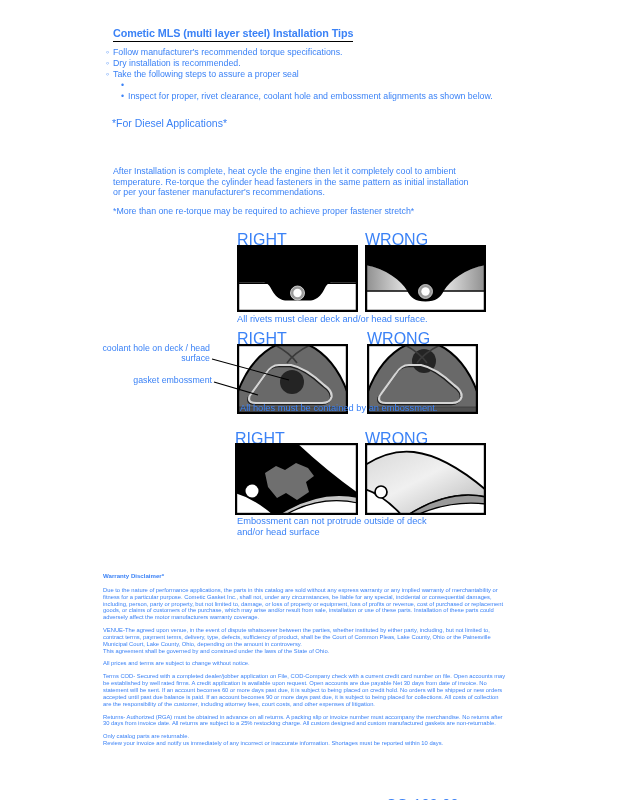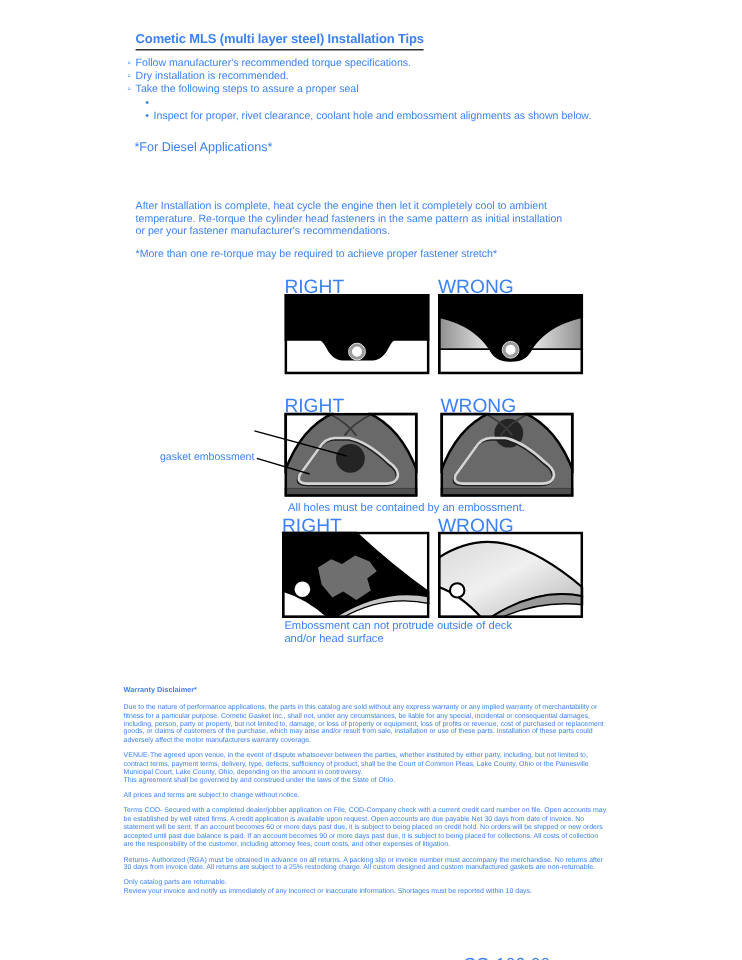--- a/index.html
+++ b/index.html
@@ -96,24 +96,27 @@
       <path d="M120,20 C99,24 85,36 79,45.5 L120,45.5 Z" fill="url(#gwR)"></path>
       <path d="M0,0 H121 V20 C99,24 85,36 79,45.5 C75,53 71,56.5 60.5,56.5 C50,56.5 46,53 42,45.5 C36,36 22,24 0,20 Z" fill="#000000"></path>
       <path d="M0,46 H121" stroke="#000000" stroke-width="1.4"></path>
       <g>
         <circle cx="60.5" cy="46.5" r="7" fill="#9b9b9b" stroke="#dddddd" stroke-width="0.8"></circle>
         <circle cx="60.5" cy="46.5" r="4.2" fill="#ffffff"></circle>
       </g>
       <rect x="1.1" y="1.1" width="118.8" height="64.8" fill="none" stroke="#000000" stroke-width="2.3"></rect>
     </svg>
   </div>
+  <div class="abs caption" style="left:237px;top:314px">All rivets must clear deck and/or head surface.</div>
 
   <div class="abs figlabel" style="left:237px;top:330px;width:111px">RIGHT</div>
   <div class="abs figlabel" style="left:367px;top:330px;width:111px">WRONG</div>
 
+  <div class="abs ann" style="left:90px;top:344px;width:120px">coolant hole on
+deck / head surface</div>
   <div class="abs ann" style="left:90px;top:376px;width:122px">gasket embossment</div>
 
   <div class="abs figbox" style="left:237px;top:344px">
     <svg width="111" height="70" viewBox="0 0 111 70">
       <rect x="0" y="0" width="111" height="70" fill="#696969"></rect>
       <rect x="0" y="63" width="111" height="7" fill="#4f4f4f"></rect>
       <path d="M0,63 H111" stroke="#3a3a3a" stroke-width="0.8"></path>
       <path d="M0,0 H41 Q13,13 0,50 Z" fill="#ffffff" stroke="#000000" stroke-width="2"></path>
       <path d="M111,0 H70 Q98,13 111,50 Z" fill="#ffffff" stroke="#000000" stroke-width="2"></path>
       <path d="M38,1 Q53,9 60,19" fill="none" stroke="#3a3a3a" stroke-width="1.6"></path>
@@ -136,21 +139,21 @@
       <circle cx="57" cy="17" r="12" fill="#242424"></circle>
       <path d="M38,1 Q53,9 60,19" fill="none" stroke="#3a3a3a" stroke-width="1.6"></path>
       <path d="M73,1 Q57,9 50,19" fill="none" stroke="#3a3a3a" stroke-width="1.6"></path>
       <g>
         <path d="M12,55 Q12,59 19,59 L85,59 Q93,59 94.5,53 Q95.5,47 87,41 Q69,24 54,21 L42,21 Q34,21 28.5,30 L14,50 Q12,52 12,55 Z" fill="none" stroke="#1f1f1f" stroke-width="2.2" transform="translate(-0.8,1.1)"></path>
         <path d="M12,55 Q12,59 19,59 L85,59 Q93,59 94.5,53 Q95.5,47 87,41 Q69,24 54,21 L42,21 Q34,21 28.5,30 L14,50 Q12,52 12,55 Z" fill="none" stroke="#d4d4d4" stroke-width="2.2"></path>
       </g>
       <rect x="1.1" y="1.1" width="108.8" height="67.8" fill="none" stroke="#000000" stroke-width="2.2"></rect>
     </svg>
   </div>
-  <div class="abs caption" style="left:240px;top:418px">All holes must be contained by an embossment.</div>
+  <div class="abs caption" style="left:240px;top:403px">All holes must be contained by an embossment.</div>
 
   <div class="abs figlabel" style="left:235px;top:430px;width:123px">RIGHT</div>
   <div class="abs figlabel" style="left:365px;top:430px;width:121px">WRONG</div>
 
   <div class="abs figbox" style="left:235px;top:443px">
     <svg width="123" height="72" viewBox="0 0 123 72">
       <rect x="0" y="0" width="123" height="72" fill="#ffffff"></rect>
       <path d="M0,0 L62,0 Q92,28 123,50 L123,60 Q85,52 50,72 L38,72 Q20,56 0,50 Z" fill="#000000"></path>
       <path d="M44.5,72 Q84,47 123,55 L123,60 Q85,52 50,72 Z" fill="#c6c6c6"></path>
       <path d="M50,72 Q85,52 123,60" fill="none" stroke="#000000" stroke-width="1.2"></path>

